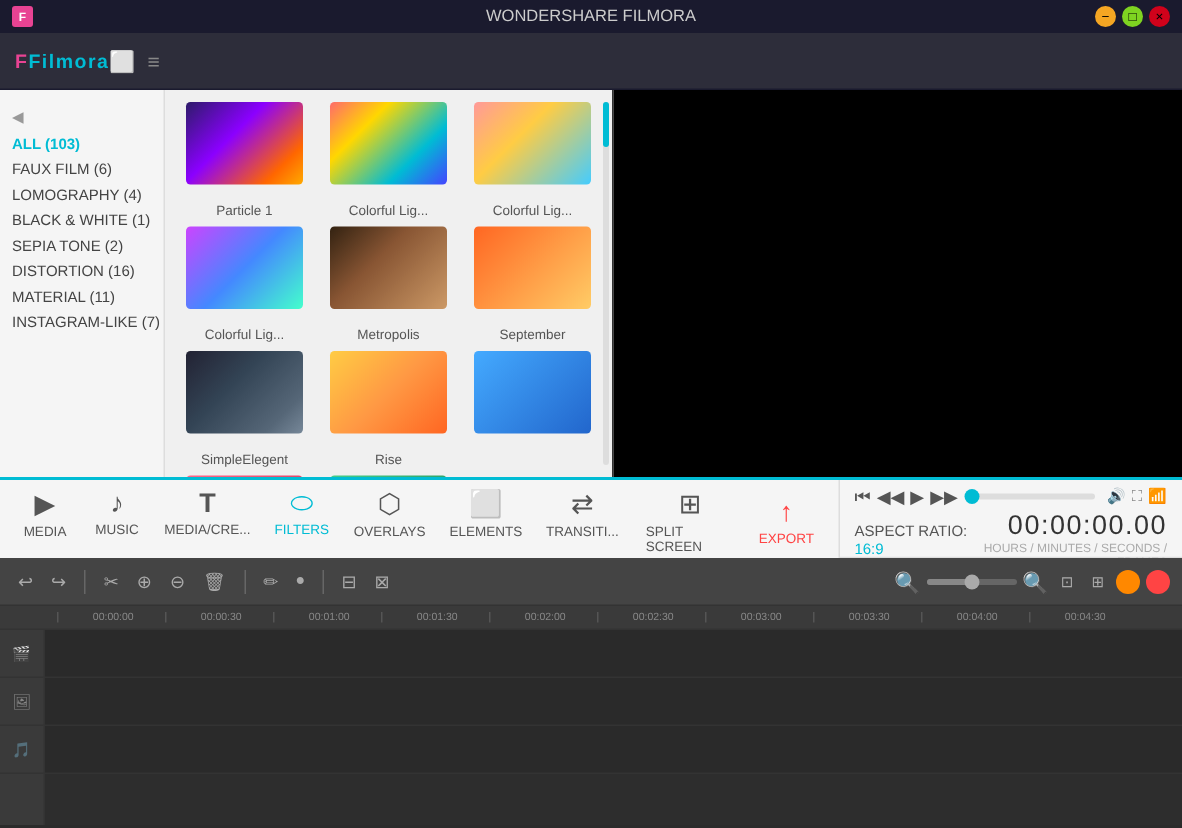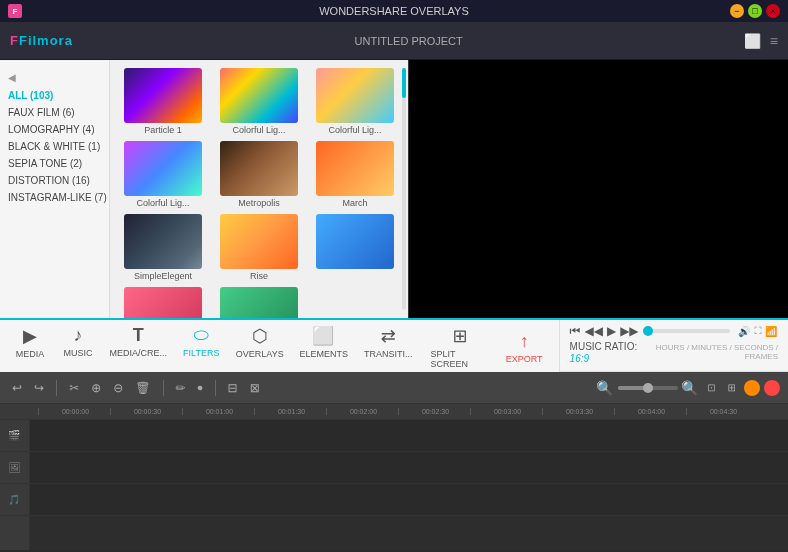--- a/index.html
+++ b/index.html
@@ -91,21 +91,21 @@
     .filter-thumb {
       width: 78px;
       height: 55px;
       border-radius: 3px;
       overflow: hidden;
       position: relative;
     }
     .filter-label {
       font-size: 9px;
       color: #555;
-      margin-top: 2px;
+      margin-top: 12px;
       text-align: center;
     }
     .scroll-bar {
       position: absolute;
       right: 2px;
       top: 8px;
       bottom: 8px;
       width: 4px;
       background: #ddd;
       border-radius: 2px;
@@ -177,21 +177,21 @@
       align-items: center;
       padding: 4px 8px;
       cursor: pointer;
     }
     .export-icon { color: #ff4444; font-size: 18px; }
     .export-label { font-size: 9px; color: #ff4444; margin-top: 2px; }
     .player-btn { background: none; border: none; cursor: pointer; font-size: 12px; color: #555; }
     .time-display { font-size: 18px; color: #333; font-weight: 300; letter-spacing: 1px; }
     .time-label { font-size: 8px; color: #aaa; text-align: right; }
     .aspect-label { font-size: 10px; color: #555; }
-    .aspect-value { color: #00bcd4; font-size: 10px; font-style: italic; }
+    .aspect-value { color: #00bcd4; font-size: 10px; }
 
     
     .timeline-area {
       height: 178px;
       background: #3a3a3a;
       display: flex;
       flex-direction: column;
     }
     .timeline-toolbar {
       height: 32px;
@@ -257,49 +257,49 @@
       background: #2a2a2a;
     }
   </style>
 </head>
 <body>
 
 <div class="title-bar">
   <div class="title-bar-left">
     <div class="title-bar-icon">F</div>
   </div>
-  <div class="title-bar-title">WONDERSHARE OVERLAYS</div>
+  <div class="title-bar-title">WONDERSHARE FILMORA</div>
   <div class="title-bar-controls">
     <button class="tb-btn tb-min">−</button>
     <button class="tb-btn tb-max">□</button>
     <button class="tb-btn tb-close">×</button>
   </div>
 </div>
 
 <div class="app-header">
   <div class="app-logo"><span>F</span><span style="color:#00bcd4">Filmora</span></div>
-  <div class="project-title">UNTITLED PROJECT</div>
   <div class="header-icons">
     <span class="header-icon">⬜</span>
     <span class="header-icon">≡</span>
   </div>
 </div>
 
 <div class="main-layout">
 
   <div class="left-panel">
     <div class="left-panel-header">
       <span class="back-arrow">◀</span>
     </div>
     <div class="left-panel-item active">ALL (103)</div>
     <div class="left-panel-item">FAUX FILM (6)</div>
     <div class="left-panel-item">LOMOGRAPHY (4)</div>
     <div class="left-panel-item">BLACK &amp; WHITE (1)</div>
     <div class="left-panel-item">SEPIA TONE (2)</div>
     <div class="left-panel-item">DISTORTION (16)</div>
+    <div class="left-panel-item">MATERIAL (11)</div>
     <div class="left-panel-item">INSTAGRAM-LIKE (7)</div>
   </div>
 
   <div class="filter-grid-area">
     <div class="filter-grid">
 
       <div class="filter-item">
         <div class="filter-thumb ft-particle"></div>
         <span class="filter-label">Particle 1</span>
       </div>
@@ -320,21 +320,21 @@
       </div>
 
 
       <div class="filter-item">
         <div class="filter-thumb ft-metropolis"></div>
         <span class="filter-label">Metropolis</span>
       </div>
 
       <div class="filter-item">
         <div class="filter-thumb ft-september"></div>
-        <span class="filter-label">March</span>
+        <span class="filter-label">September</span>
       </div>
 
       <div class="filter-item">
         <div class="filter-thumb ft-simpleelegent"></div>
         <span class="filter-label">SimpleElegent</span>
       </div>
 
       <div class="filter-item">
         <div class="filter-thumb ft-rise"></div>
         <span class="filter-label">Rise</span>
@@ -419,24 +419,25 @@
       <div style="flex:1; height:4px; background:#ddd; border-radius:2px; position:relative; margin:0 4px;">
         <div style="width:2%; height:100%; background:#00bcd4; border-radius:2px;"></div>
         <div style="width:10px;height:10px;background:#00bcd4;border-radius:50%;position:absolute;top:-3px;left:2%;transform:translateX(-50%);"></div>
       </div>
       <span style="font-size:10px;color:#888;">🔊</span>
       <span style="font-size:10px;color:#888;">⛶</span>
       <span style="font-size:10px;color:#888;">📶</span>
     </div>
     <div style="display:flex; align-items:center; justify-content:space-between;">
       <div>
-        <span class="aspect-label">MUSIC RATIO:</span>
+        <span class="aspect-label">ASPECT RATIO:</span>
         <span class="aspect-value">16:9</span>
       </div>
       <div style="text-align:right;">
+        <div class="time-display">00:00:00.00</div>
         <div class="time-label">HOURS / MINUTES / SECONDS / FRAMES</div>
       </div>
     </div>
   </div>
 </div>
 
 <div class="timeline-area">
 
   <div class="timeline-toolbar">
     <button class="tl-btn">↩</button>

